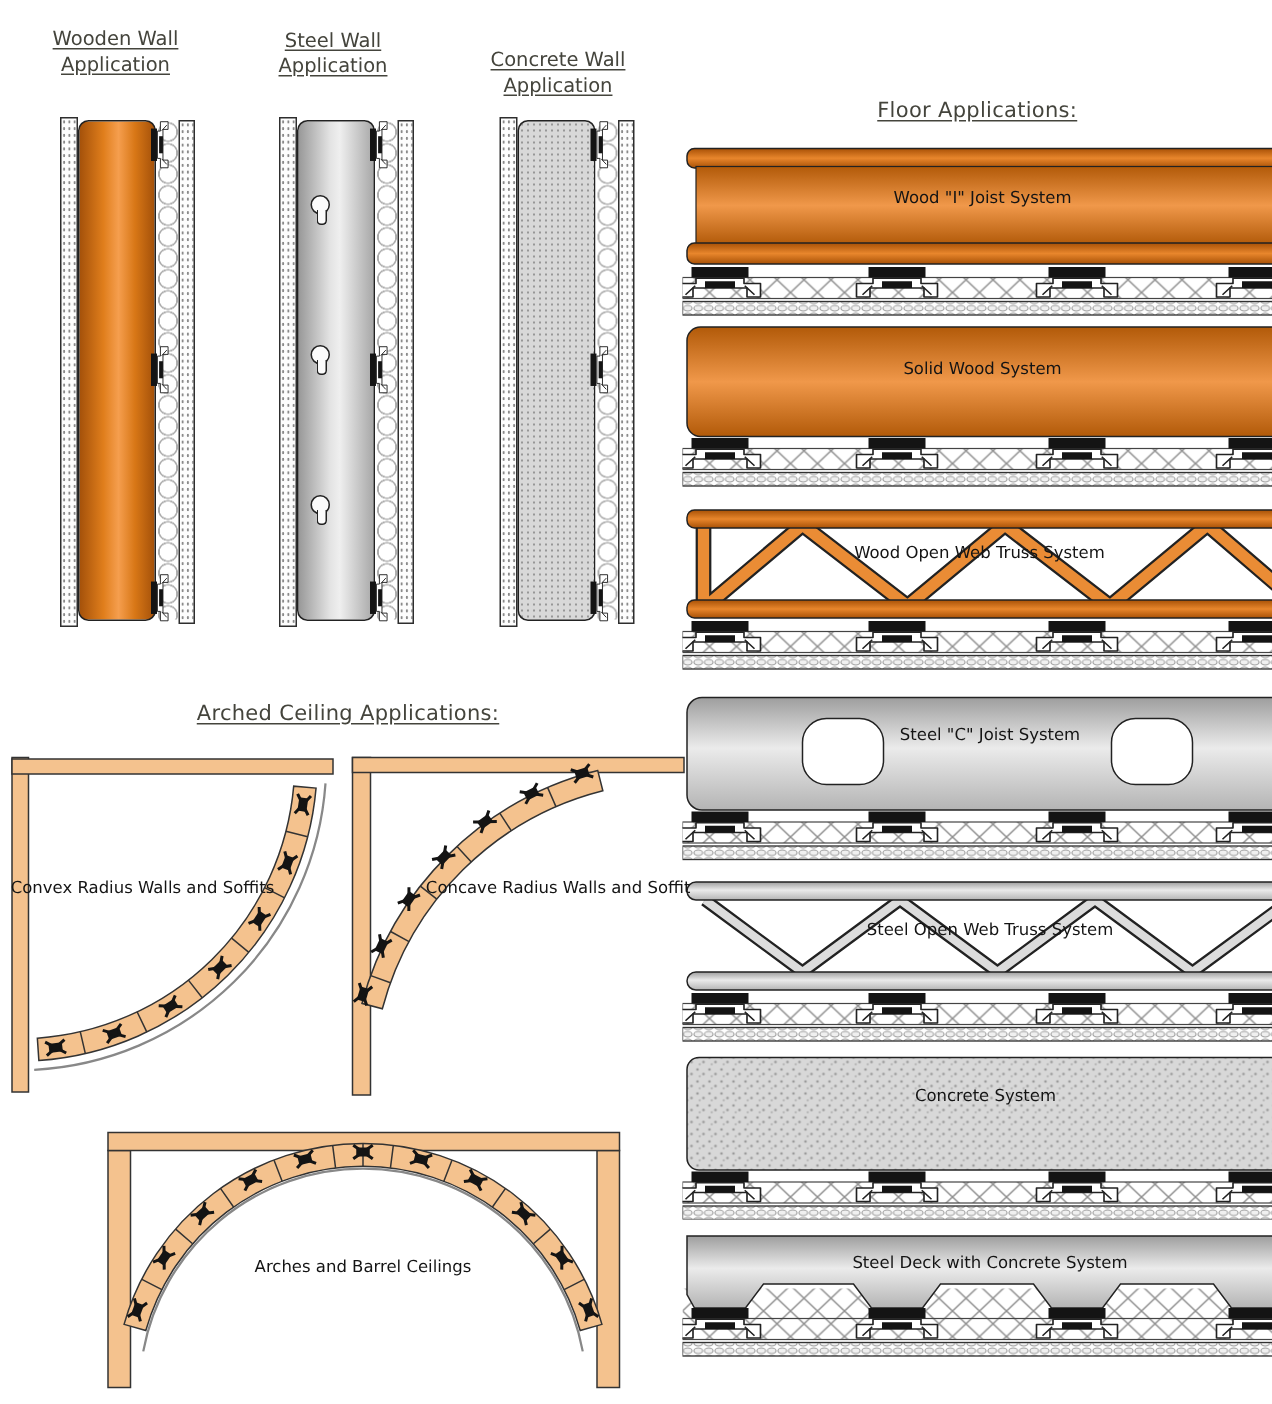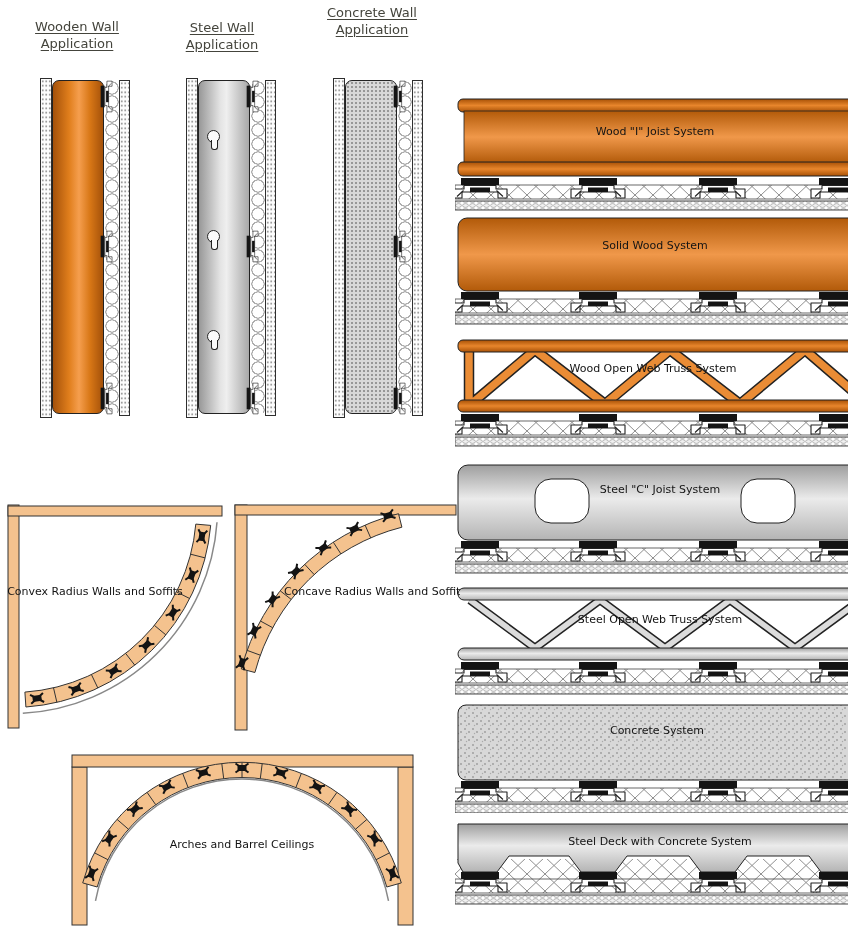--- a/index.html
+++ b/index.html
@@ -95,21 +95,21 @@
         <rect x="-4.5" y="-3" width="9" height="6" fill="#141414"></rect>
         <path d="M-6.5,4.5 L6.5,-4.5 M-6.5,-4.5 L6.5,4.5" stroke="#141414" stroke-width="2"></path>
       </g>
     </defs>
   </svg>
 
   <div class="wtitle" style="left:22px; top:18px;">Wooden Wall
 Application</div>
   <div class="wtitle" style="left:167px; top:19px;">Steel Wall
 Application</div>
-  <div class="wtitle" style="left:317px; top:4px;">Concrete Wall
+  <div class="wtitle" style="left:317px; top:32px;">Concrete Wall
 Application</div>
 
   <div class="wall" style="left:40px; top:78px;">
     <div class="wstrip" style="left:0;"></div>
     <div class="stud wood"></div>
     <div class="insul"></div>
     <div class="wstrip" style="left:79px; width:11px; top:2px; height:336px;"></div>
     <svg class="wallclip" style="top:2px" width="15" height="33" viewBox="0 0 26 58">
         <use href="#fclip" transform="translate(1,57) rotate(-90)"></use>
       </svg>
@@ -149,20 +149,21 @@
         <use href="#fclip" transform="translate(1,57) rotate(-90)"></use>
       </svg>
     <svg class="wallclip" style="top:152px" width="15" height="33" viewBox="0 0 26 58">
         <use href="#fclip" transform="translate(1,57) rotate(-90)"></use>
       </svg>
     <svg class="wallclip" style="top:304px" width="15" height="33" viewBox="0 0 26 58">
         <use href="#fclip" transform="translate(1,57) rotate(-90)"></use>
       </svg>
   </div>
 
+  <div class="h" style="left:455px; top:66px; width:393px; font-size:14px;">Floor Applications:</div>
 
   <svg class="fsvg" style="left:455px; top:98px;" width="393" height="114">
     <rect x="3" y="1" width="400" height="13" rx="5" fill="url(#grail)" stroke="#222"></rect>
     <rect x="9" y="13" width="400" height="52" fill="url(#gwood)" stroke="#222" stroke-width="0.8"></rect>
     <rect x="3" y="64" width="400" height="14" rx="5" fill="url(#grail)" stroke="#222"></rect>
     <use href="#cband" y="80"></use>
     <text x="200" y="37">Wood "I" Joist System</text>
   </svg>
 
   <svg class="fsvg" style="left:455px; top:216px;" width="393" height="110">
@@ -208,20 +209,21 @@
     <path d="M3,1 L400,1 L400,49 L366,49 L354,33 L292,33 L280,49 L246,49 L234,33 L172,33 L160,49 L126,49 L114,33 L54,33 L42,49 L8,49 L3,40 Z" fill="url(#gsteel)" stroke="#222"></path>
     <rect x="0" y="56" width="394" height="14" fill="url(#xhatch)" stroke="#444" stroke-width="0.8"></rect>
     <use href="#fclip" x="-3" y="49"></use>
     <use href="#fclip" x="115" y="49"></use>
     <use href="#fclip" x="235" y="49"></use>
     <use href="#fclip" x="355" y="49"></use>
     <rect x="0" y="72" width="394" height="9" fill="url(#gyp)" stroke="#333" stroke-width="0.9"></rect>
     <text x="205" y="22">Steel Deck with Concrete System</text>
   </svg>
 
+  <div class="h" style="left:82px; top:468px; width:300px; font-size:14px;">Arched Ceiling Applications:</div>
 
   <svg class="asvg" style="left:0px; top:495px;" width="235" height="245">
     <rect x="8" y="10" width="11" height="223" fill="#f4c28e" stroke="#333"></rect>
     <rect x="8" y="11" width="214" height="10" fill="#f4c28e" stroke="#333"></rect>
     <path d="M217,27.3 A205.5,205.5 0 0 1 22.8,218.2" fill="none" stroke="#888" stroke-width="1.5"></path>
     <path d="M210.7,30.4 A199.5,199.5 0 0 1 25.9,212 L24.9,197.1 A184.5,184.5 0 0 0 195.8,29.1 Z" fill="#f4c28e" stroke="#333"></path>
     <path d="M190.6,59.2 L205.1,62.9 M176.4,96.8 L189.8,103.6 M154.4,130.4 L165.9,139.9 M125.6,158.4 L134.8,170.2 M91.4,179.5 L97.9,193.1 M53.5,192.8 L56.9,207.4" stroke="#333" stroke-width="1"></path>
     <use href="#aclip" transform="translate(201.9,41.4) rotate(98.5)"></use>
     <use href="#aclip" transform="translate(191.8,80.2) rotate(110.5)"></use>
     <use href="#aclip" transform="translate(173,117.6) rotate(123)"></use>

